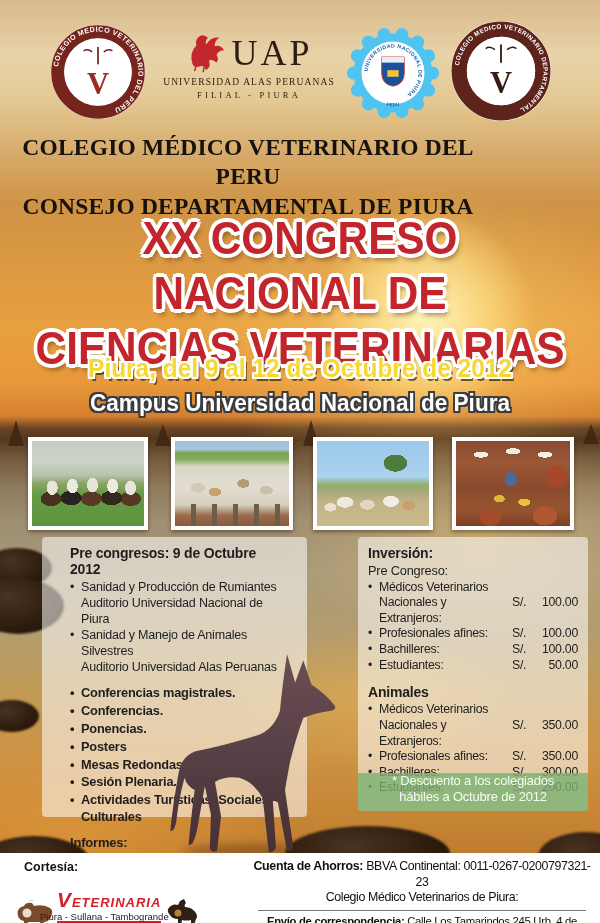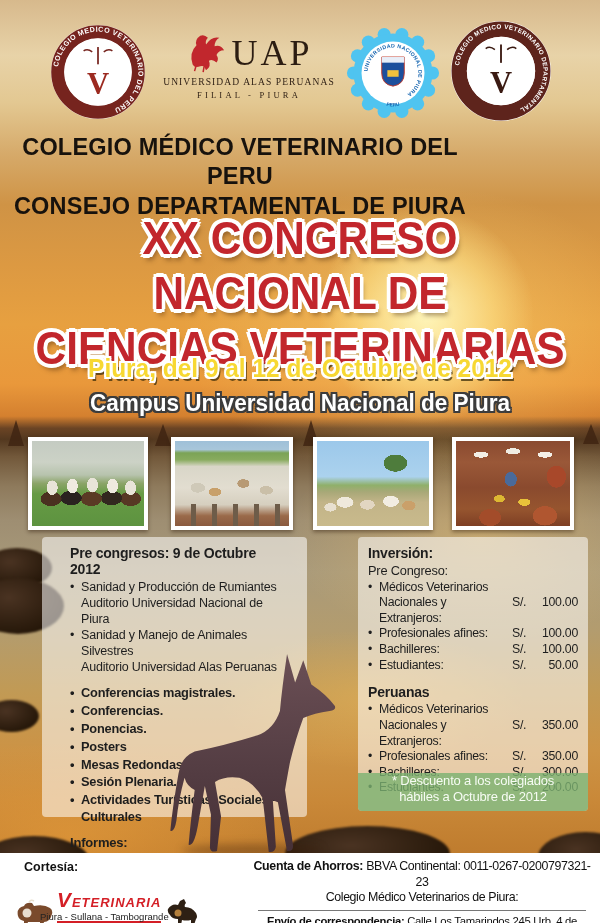--- a/index.html
+++ b/index.html
@@ -26,22 +26,22 @@
   .logos{position:absolute;left:0;top:0;width:600px;height:130px;}
   .logo{position:absolute;}
   .uap-box{position:absolute;left:158px;top:32px;width:182px;text-align:center;color:#2c1d12;}
   .uap-row{display:flex;align-items:center;justify-content:center;gap:4px;}
   .uap-acronym{font-family:"Liberation Serif",serif;font-size:36px;letter-spacing:3px;
                color:#2c1d12;line-height:1;}
   .uap-name{font-family:"Liberation Serif",serif;font-size:9.5px;letter-spacing:1.1px;margin-top:3px;}
   .uap-branch{font-family:"Liberation Serif",serif;font-size:8.5px;letter-spacing:3.2px;margin-top:3px;}
   
   .org-header{position:absolute;left:0;top:133px;width:480px;text-align:center;
-    font-family:Liberation Sans, sans-serif;font-weight:bold;font-size:23.5px;line-height:1.25;
-    color:#17120d;letter-spacing:.2px;}
+    font-family:Liberation Serif, serif;font-weight:bold;font-size:23.5px;line-height:1.25;
+    color:#17120d;letter-spacing:.2px;padding-left:8px;}
   .title{position:absolute;left:0;top:211px;width:600px;text-align:center;
     font-weight:bold;color:#c2262c;font-size:47px;line-height:1.17;letter-spacing:0;}
   .title-line{transform:scaleX(.9);transform-origin:50% 50%;
     text-shadow:-3px -3px 0 #fff,3px -3px 0 #fff,-3px 3px 0 #fff,3px 3px 0 #fff,
       0 -4px 0 #fff,0 4px 0 #fff,-4px 0 0 #fff,4px 0 0 #fff,3px 6px 6px rgba(70,35,10,.5);}
   .date-line{position:absolute;left:0;top:353px;width:600px;text-align:center;font-weight:bold;
     font-size:26px;color:#f7d832;transform:scaleX(.94);
     text-shadow:-2px -2px 0 #fff,2px -2px 0 #fff,-2px 2px 0 #fff,2px 2px 0 #fff,
       0 -2px 0 #fff,0 2px 0 #fff,-2px 0 0 #fff,2px 0 0 #fff,3px 4px 0 rgba(60,45,10,.75);}
   .venue-line{position:absolute;left:0;top:389px;width:600px;text-align:center;font-weight:bold;
@@ -335,21 +335,21 @@
       <span class="cur">S/.</span>
         <span class="amt">100.00</span>
     </div>
     <div class="price-row">
       <span class="blt">•</span>
         <span class="plabel">Estudiantes:</span>
       <span class="cur">S/.</span>
         <span class="amt">50.00</span>
     </div>
     <div class="gap12"></div>
-    <div class="p-head">Peruanas</div>
+    <div class="p-head">Animales</div>
     <div class="price-row">
       <span class="blt">•</span>
         <span class="plabel">Médicos Veterinarios</span>
     </div>
     <div class="price-row">
       <span class="blt"></span>
         <span class="plabel">Nacionales y Extranjeros:</span>
       <span class="cur">S/.</span>
         <span class="amt">350.00</span>
     </div>

